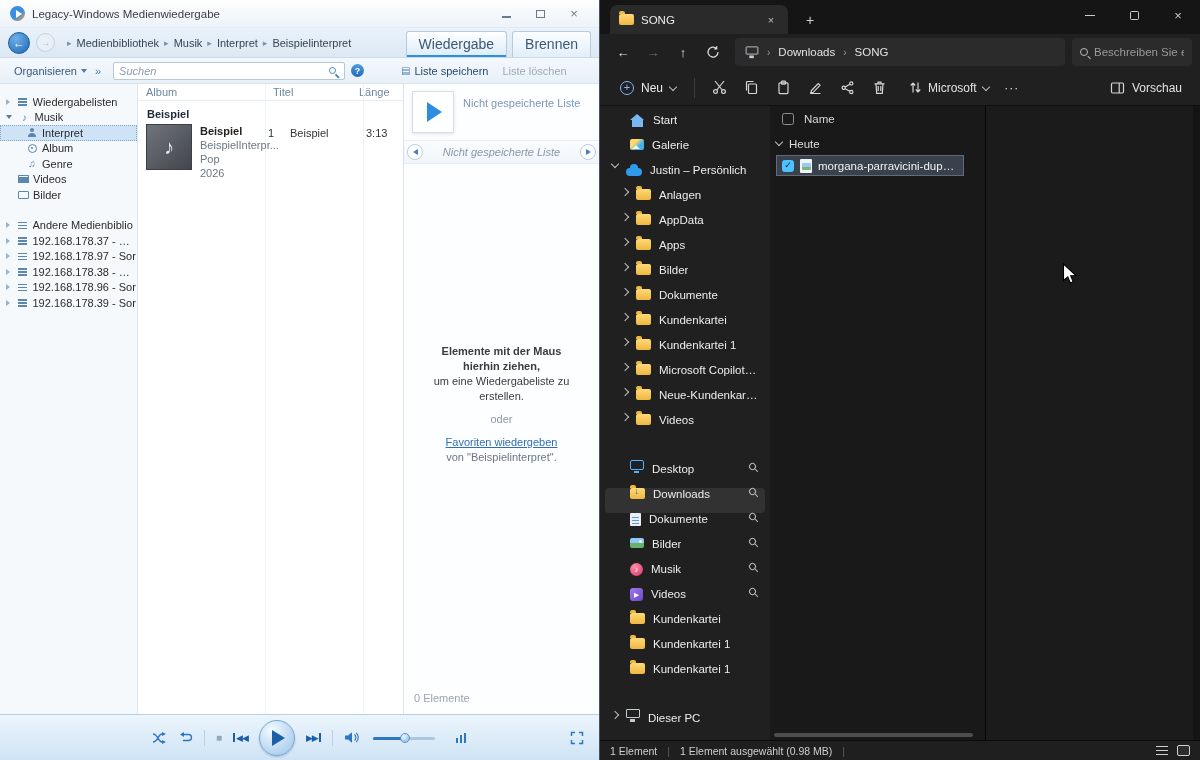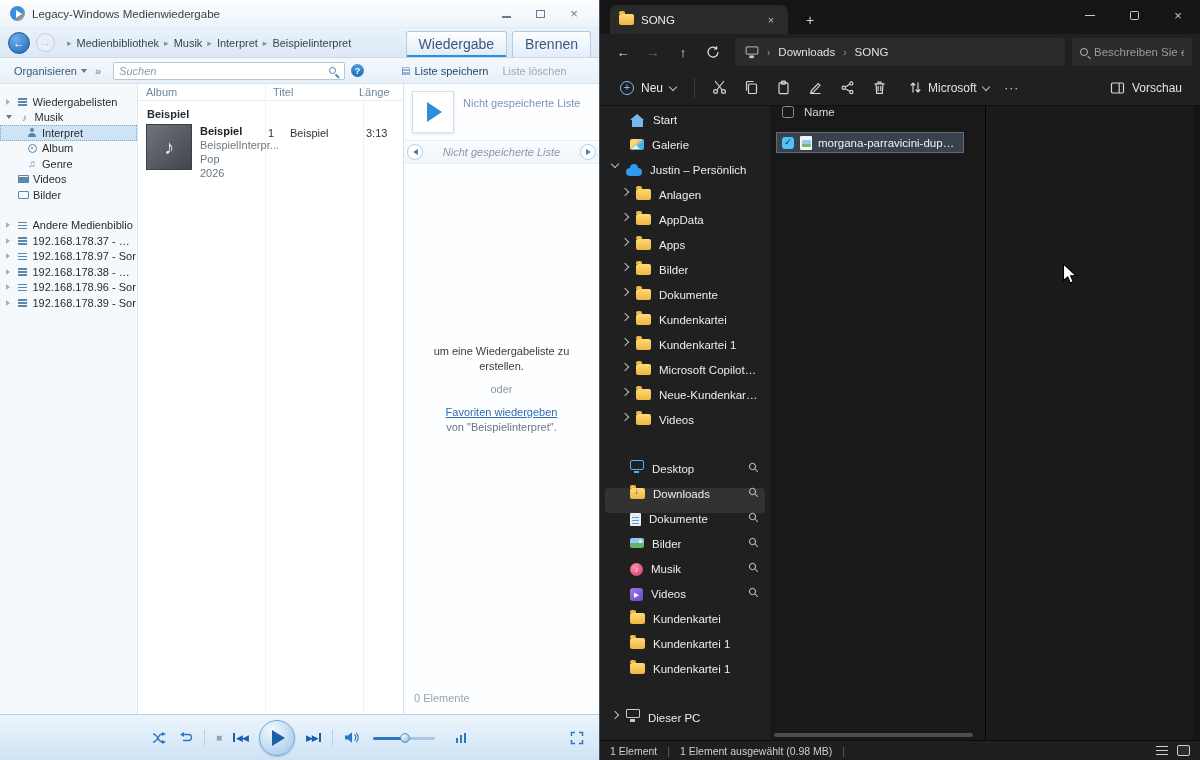--- a/index.html
+++ b/index.html
@@ -201,21 +201,21 @@
   .i-videoC{width:13px;height:13px;border-radius:3px;background:linear-gradient(135deg,#a07bf0,#6c46c8);
     color:#fff;font-size:6.5px;display:flex;align-items:center;justify-content:center}
   .i-pc{width:14px;height:9px;border:1.6px solid #c3ccd4;border-radius:1px;position:relative;margin-top:-3px}
   .i-pc::after{content:"";position:absolute;left:3px;bottom:-4.5px;width:4.5px;height:2.5px;background:#c3ccd4}
   .i-jpeg{width:12px;height:14px;background:#f2f5f8;border-radius:1px;position:relative}
   .i-jpeg::after{content:"";position:absolute;left:1.5px;top:4px;width:9px;height:7px;border-radius:1px;
     background:linear-gradient(#9cc8f0 55%,#79b879 55%)}
   .i-pc-small{transform:scale(.9)}
 
   .exp-main{flex:1;position:relative;background:#191919}
-  .fhead{height:26px;display:flex;gap:10px;padding-left:12px;color:#d8d8d8;font-size:11.5px}
+  .fhead{height:26px;display:flex;align-items:center;gap:10px;padding-left:12px;color:#d8d8d8;font-size:11.5px}
   .cb{width:12px;height:12px;border:1px solid #8f8f8f;border-radius:2.5px;flex:none}
   .cb.checked{background:#4cc2ff;border-color:#4cc2ff;color:#10222e;font-size:9px;display:flex;align-items:center;justify-content:center;line-height:1}
   .grow{height:23px;display:flex;align-items:center;gap:7px;padding-left:6px;color:#dedede;font-size:11.5px}
   .frow{height:21px;margin-left:6px;width:188px;display:flex;align-items:center;gap:6px;padding:0 5px;
     background:#39424c;border:1px solid #5f6b78;font-size:11.5px;color:#f0f0f0}
   .frow .fname{overflow:hidden;text-overflow:ellipsis;white-space:nowrap}
   .hscroll{position:absolute;left:4px;right:12px;bottom:3px;height:4px;border-radius:2px;background:#4d4d4d}
   .cursor{position:absolute;left:292px;top:157px;z-index:40;pointer-events:none}
 
   .exp-preview{width:215px;flex:none;background:#1b1b1b;border-left:1px solid #050505}
@@ -415,20 +415,21 @@
         <div class="panel-divider">
           <span class="pd-btn">
               <span class="pd-l"></span>
             </span>
           <span class="pd-title">Nicht gespeicherte Liste</span>
           <span class="pd-btn">
               <span class="pd-r"></span>
             </span>
         </div>
         <div class="drag-block">
+          <div class="drag-bold">Elemente mit der Maus hierhin ziehen,</div>
           <div>um eine Wiedergabeliste zu erstellen.</div>
           <div class="drag-or">oder</div>
           <a class="drag-link">Favoriten wiedergeben</a>
           <div class="drag-from">von "Beispielinterpret".</div>
         </div>
         <div class="panel-count">0 Elemente</div>
       </div>
     </div>
 
     <div class="wmp-playbar">
@@ -709,20 +710,24 @@
           <span class="icon i-pc"></span>
           <span class="slabel">Dieser PC</span>
         </div>
       </div>
 
       <div class="exp-main">
         <div class="fhead">
           <span class="cb"></span>
           <span>Name</span>
         </div>
+        <div class="grow">
+          <span class="chev d"></span>
+          <span>Heute</span>
+        </div>
         <div class="frow">
           <span class="cb checked">✓</span>
           <span class="icon i-jpeg"></span>
           <span class="fname">morgana-parravicini-dupe.jpeg</span>
         </div>
         <div class="hscroll"></div>
         <div class="cursor">
           <svg width="16" height="22" viewBox="0 0 16 22">
               <path d="M1.5 1 L1.5 17.5 L5.8 13.8 L8.3 20 L11.2 18.7 L8.7 12.8 L14 12.6 Z" fill="#fff" stroke="#000" stroke-width="1.1"></path>
             </svg>

